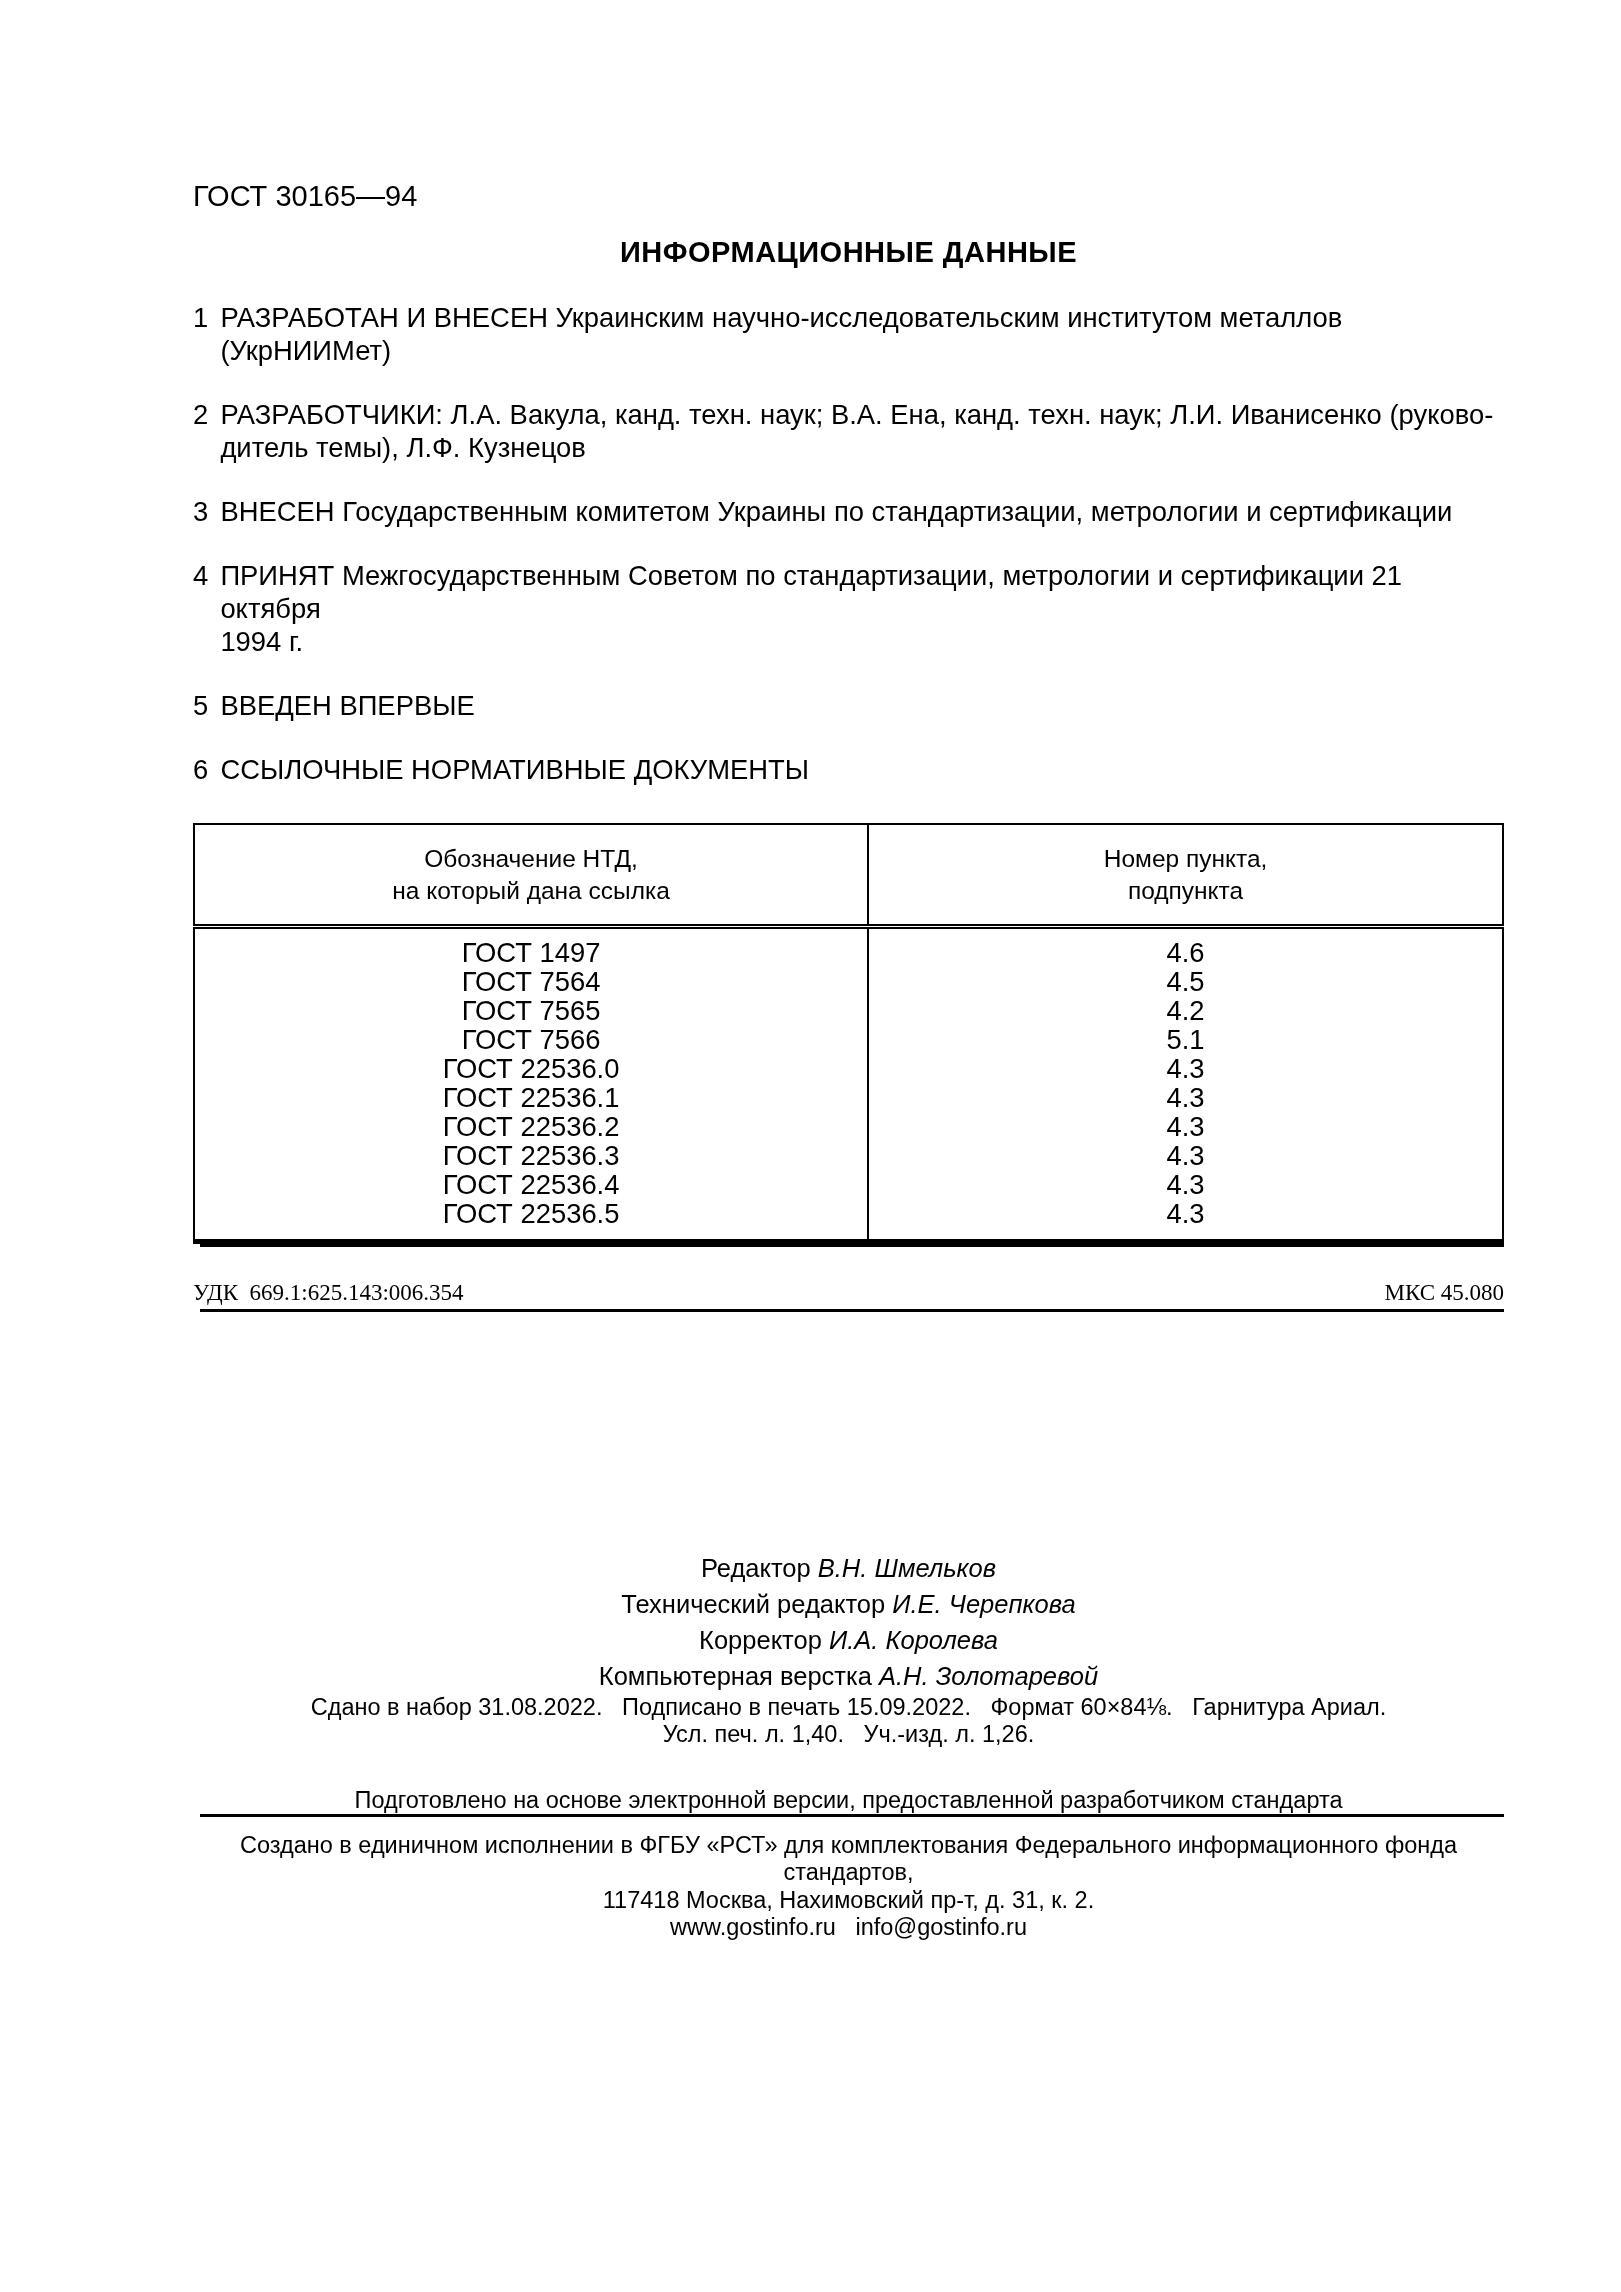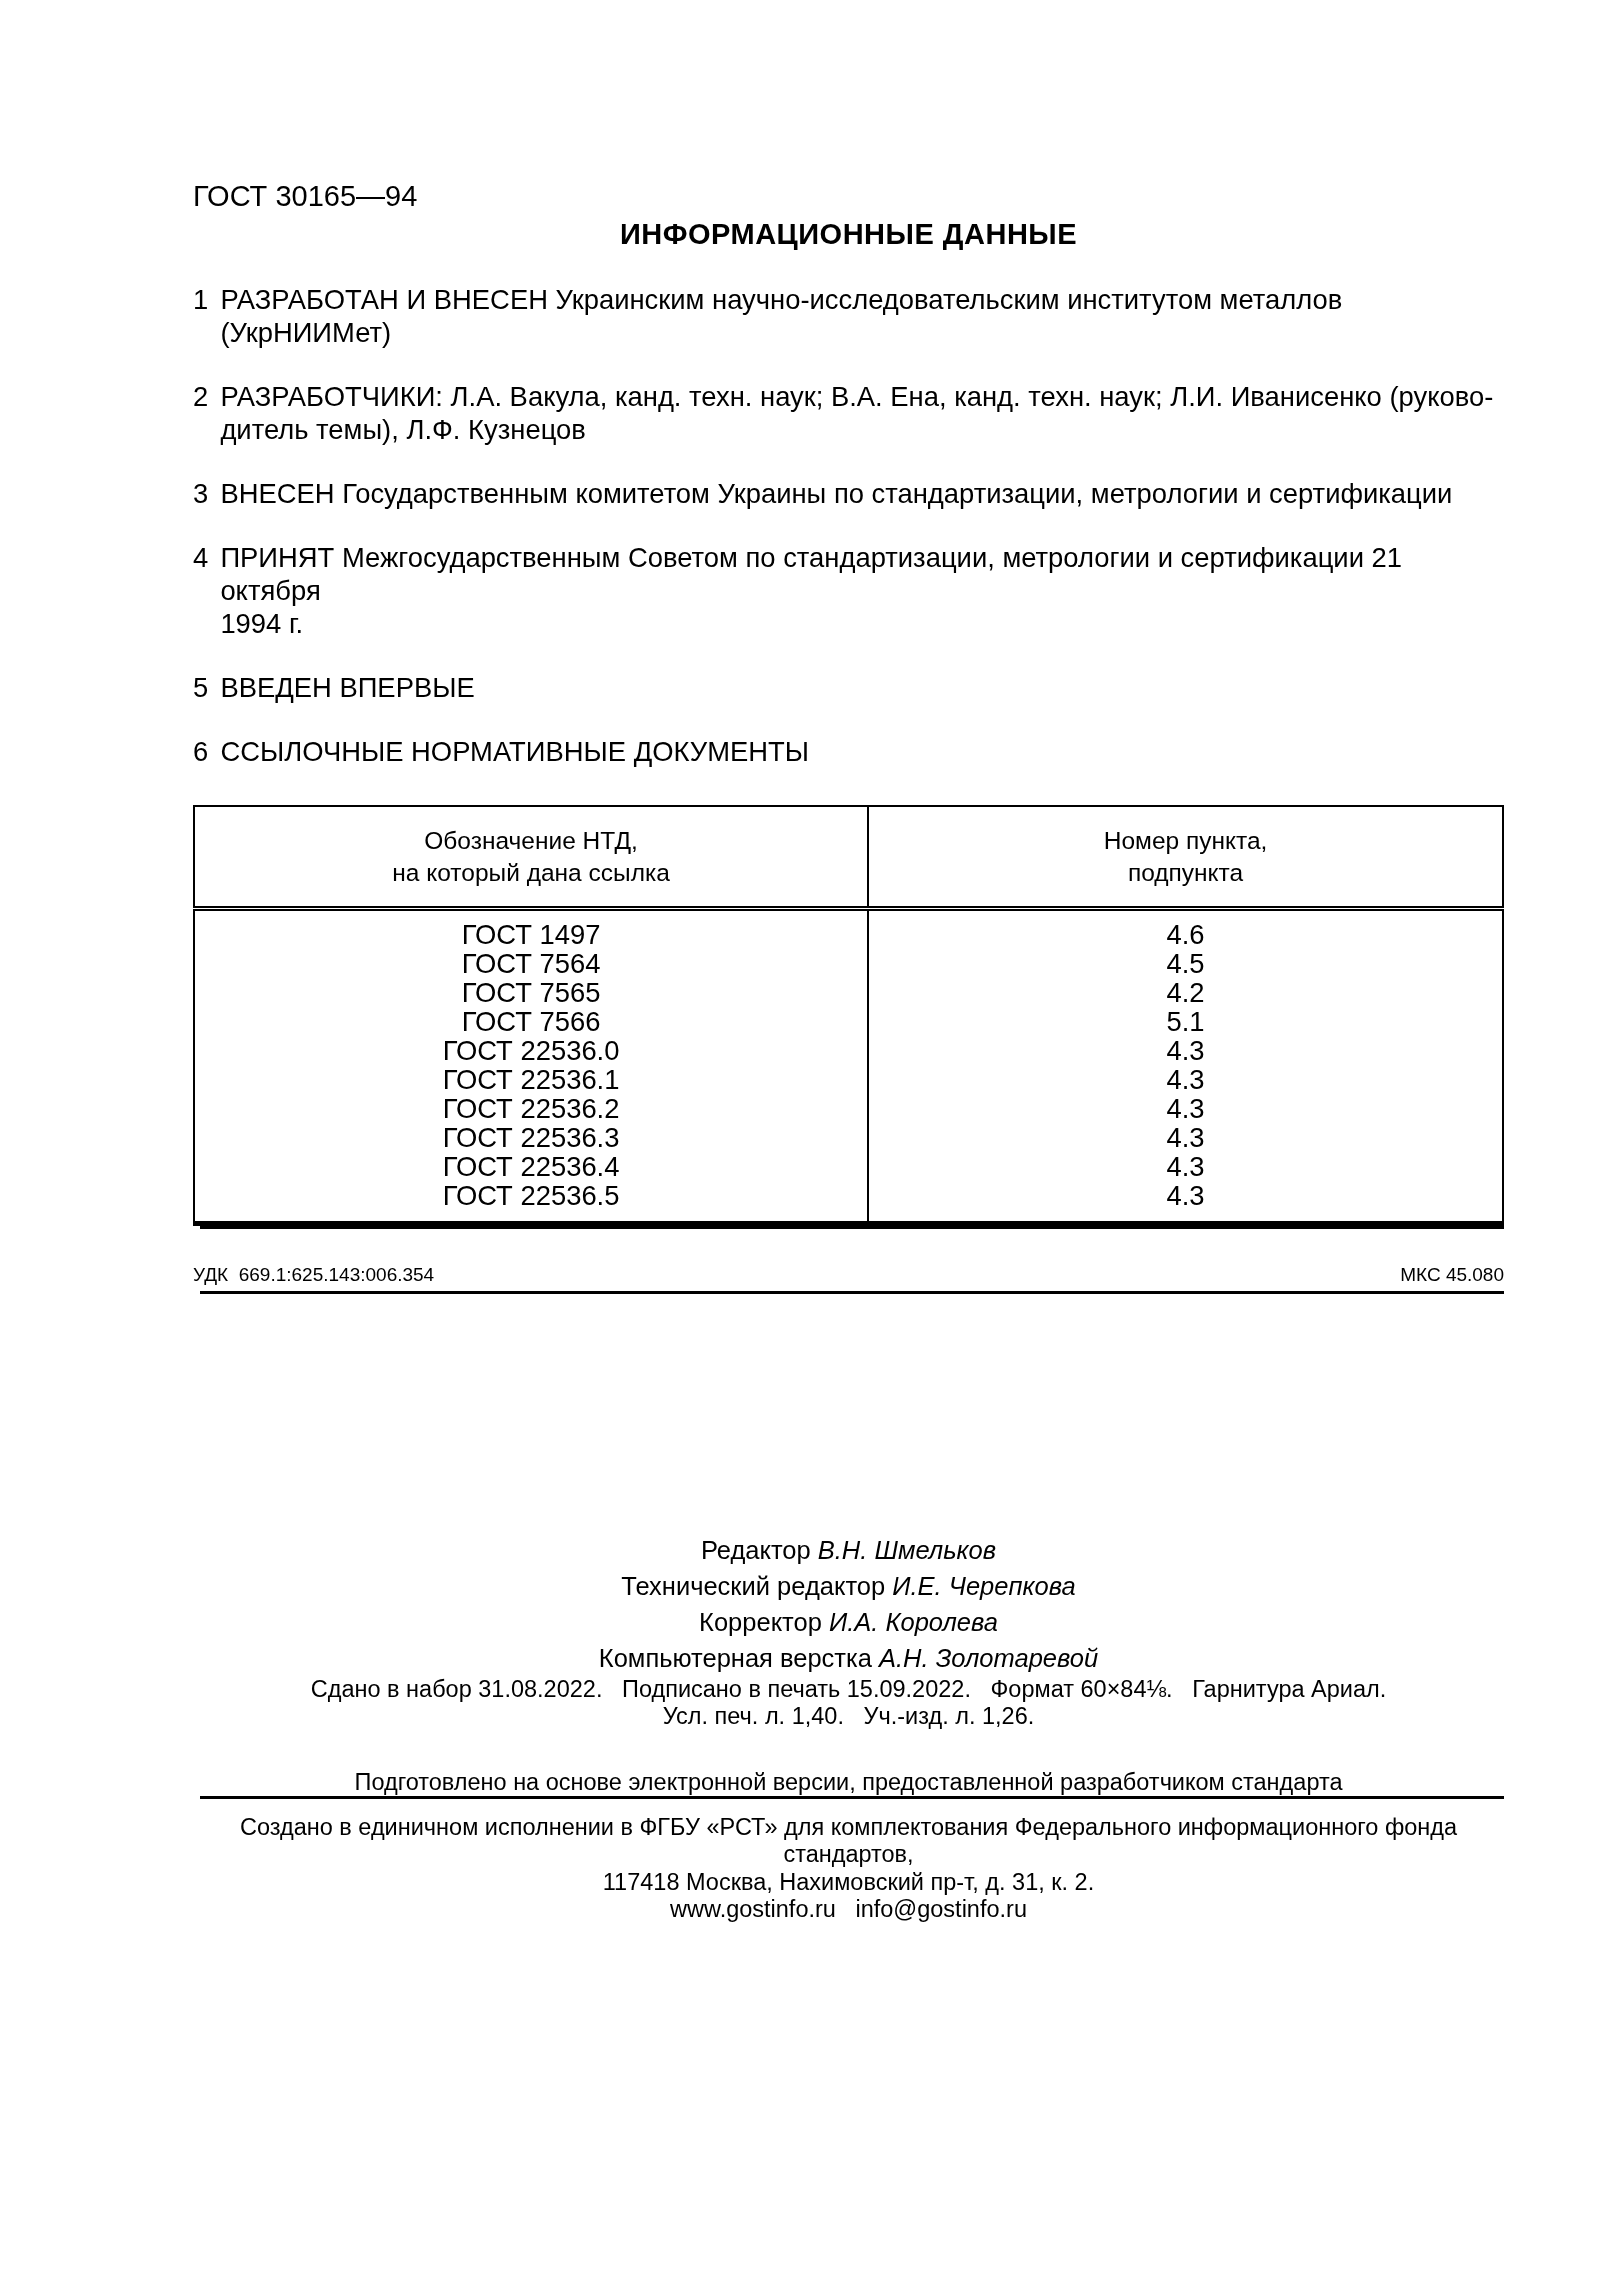--- a/index.html
+++ b/index.html
@@ -18,21 +18,21 @@
   .doc-number {
     font-size: 29px;
     font-weight: normal;
     line-height: 35px;
   }
   .page-title {
     font-size: 29px;
     font-weight: bold;
     text-align: center;
     line-height: 35px;
-    margin-top: 3px;
+    margin-top: 21px;
     letter-spacing: 0.5px;
   }
   .info-item {
     display: flex;
     margin-top: 31px;
     font-size: 27.4px;
     line-height: 33px;
   }
   .info-item .num { flex: none; width: 27.4px; }
   .info-item .txt { white-space: pre-line; }
@@ -71,22 +71,23 @@
   hr.sep {
     border: none;
     border-top: 3.9px solid #000;
     margin: 0 0 0 6.9px;
   }
   .sep-after-table { margin-top: 94px; }
   .udk-row {
     display: flex;
     justify-content: space-between;
     margin-top: 29px;
-    font-size: 19px;
+    font-size: 23px;
     line-height: 33px;
+    font-family: Liberation Serif, serif;
   }
   .sep-mid { margin-top: 125px; }
 
   .editors {
     margin-top: 238px;
     text-align: center;
     font-size: 25.5px;
     line-height: 36px;
   }
   .editors .name { font-style: italic; }

